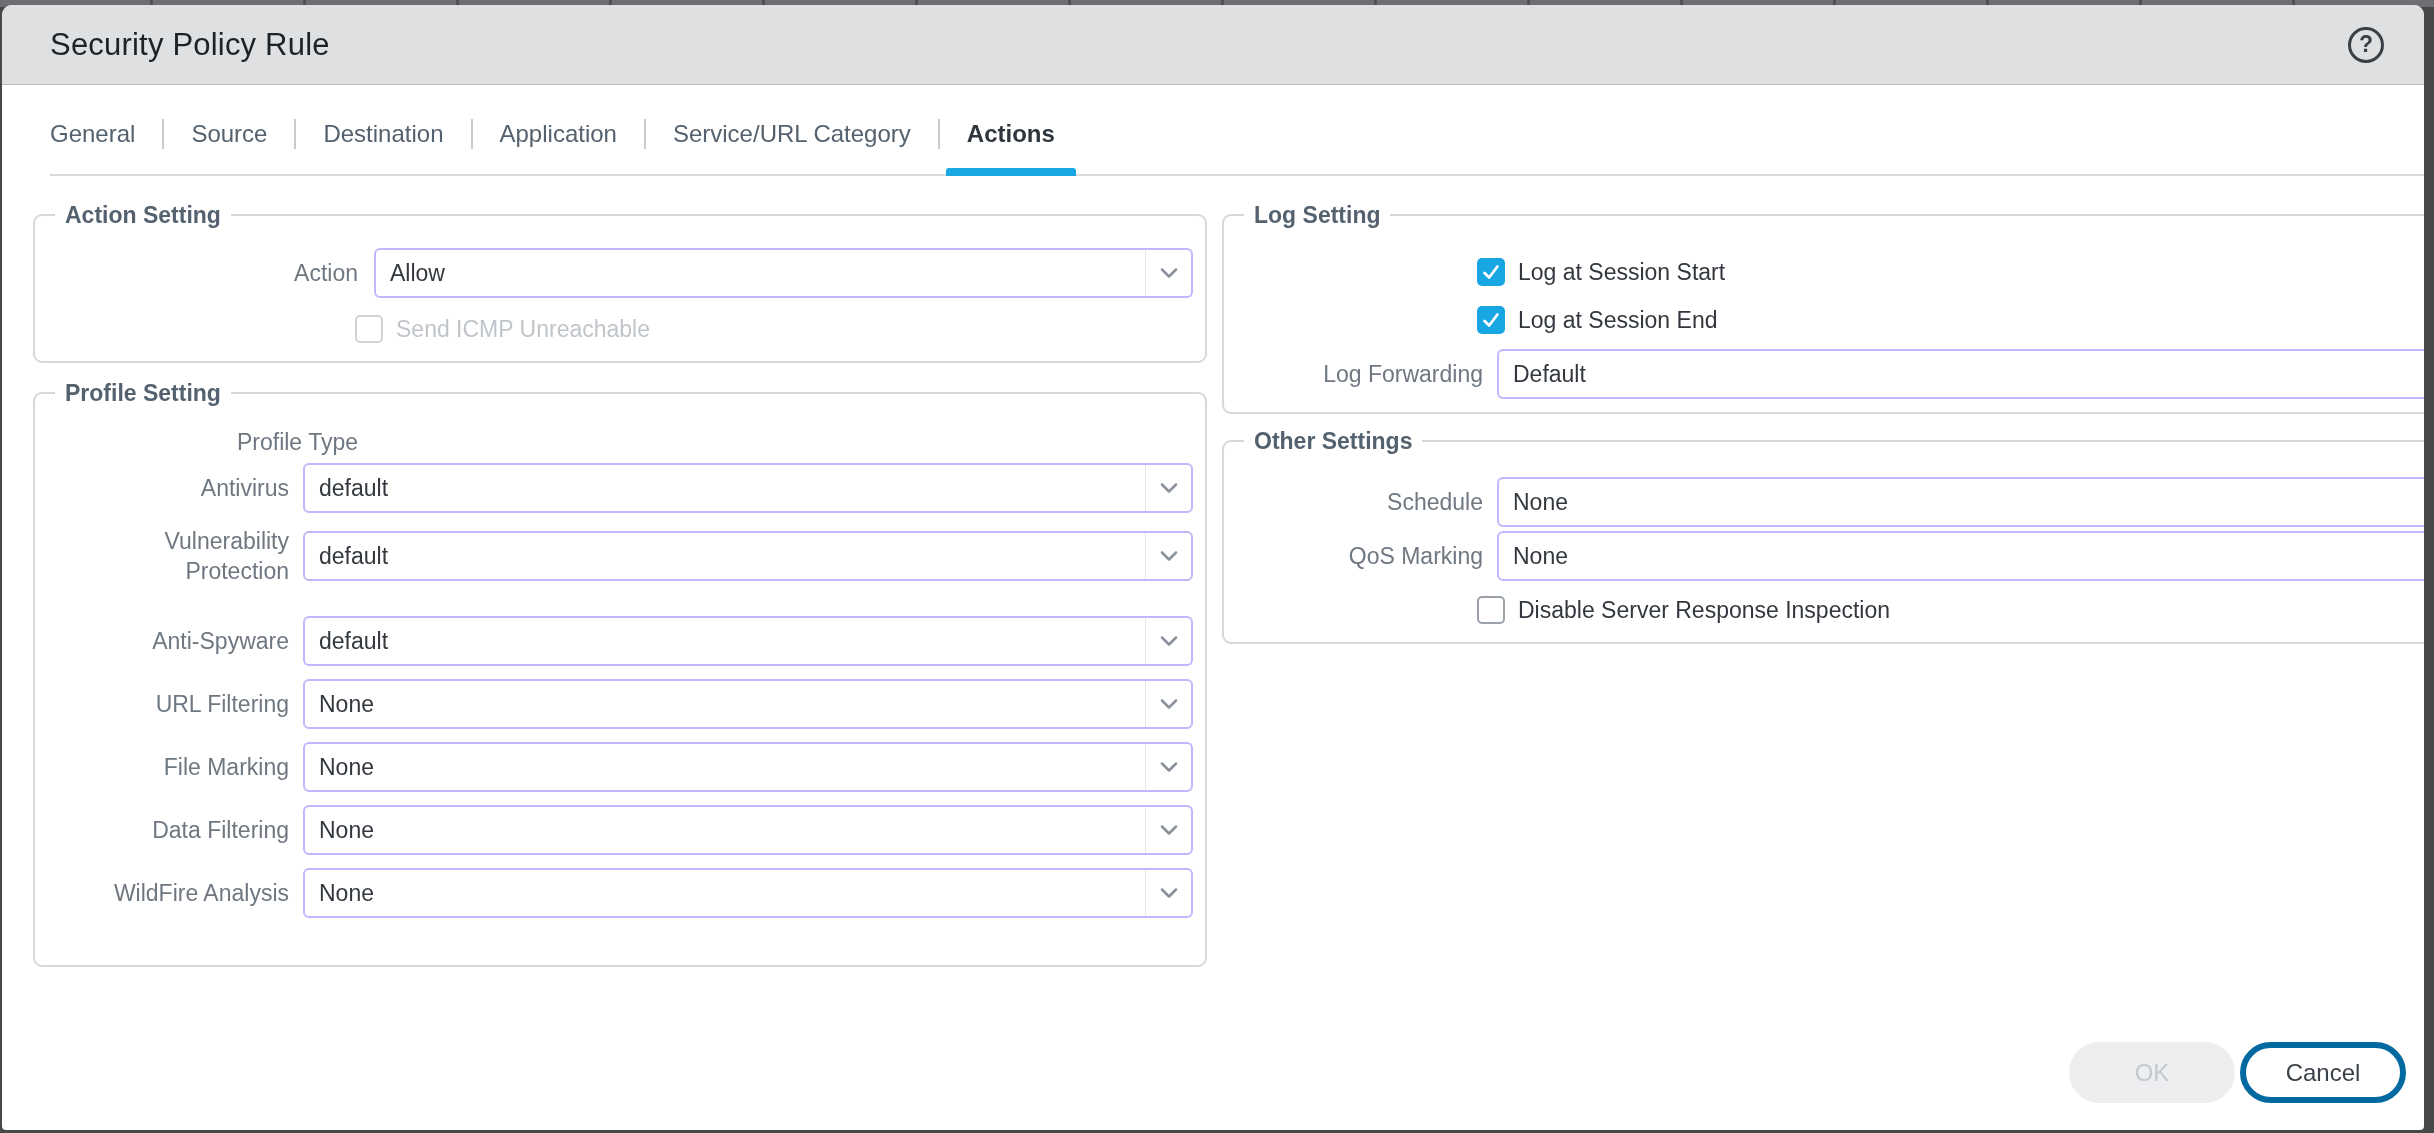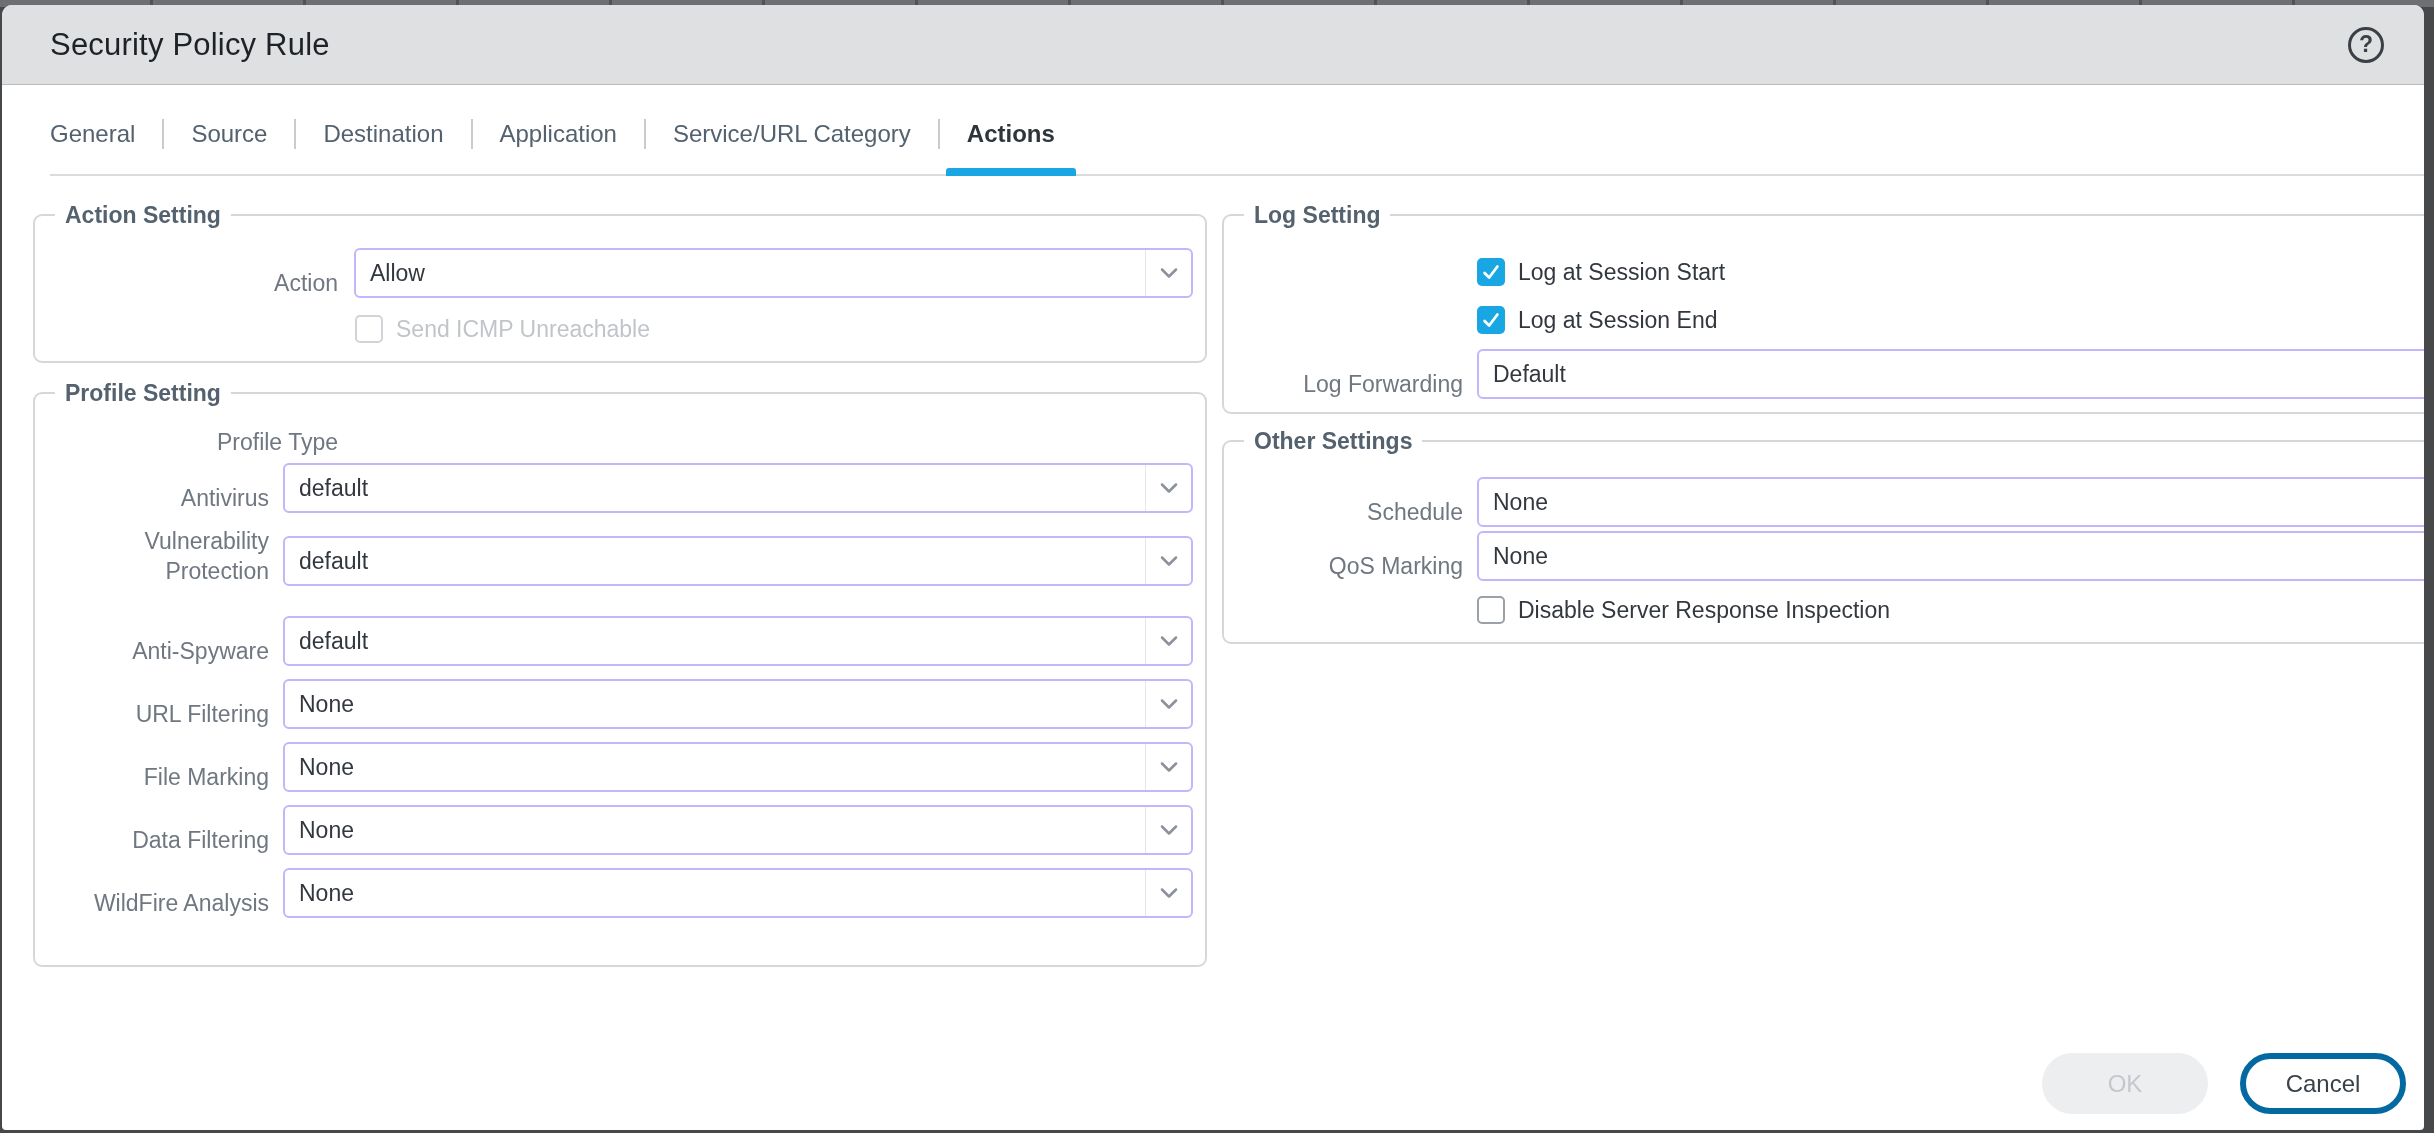--- a/index.html
+++ b/index.html
@@ -59,21 +59,21 @@
     position:relative; border:2px solid #d5d8db; border-radius:9px;
     background:#fff;
   }
   .legend{
     position:absolute; top:-15px; left:20px; background:#fff;
     padding:0 10px; font-size:23px; font-weight:bold; color:#54616e;
     line-height:28px;
   }
   .fset + .fset{ margin-top:29px; }
   
-  .row{ display:flex; align-items:flex-end; }
+  .row{ display:flex; align-items:center;padding-left:20px; }
   .lbl{
     font-size:23px; color:#6f7781; text-align:right; line-height:30px;
   }
   .lbl.w-wide  { width:303px; margin-right:16px; flex:none; }
   .lbl.w-left  { width:234px; margin-right:14px; flex:none; }
   .lbl.w-right { width:239px; margin-right:14px; flex:none; }
   
   .dropdown{
     flex:1; height:50px; border:2px solid #c4b5fd; border-radius:6px;
     background:#fff; display:flex; align-items:center; cursor:pointer;
@@ -96,21 +96,21 @@
     display:flex; align-items:center; justify-content:center;
   }
   .box.on { background:#18a7e3; }
   .box.off{ background:#fff; border:2px solid #9aa1a9; }
   .box.dis{ background:#fff; border:2px solid #d0d4d8; }
   .check .clabel{ font-size:23px; color:#33383e; margin-left:13px; }
   .check.disabled{ cursor:default; }
   .check.disabled .clabel{ color:#c0c5ca; }
   
   .footer{
-    position:absolute; right:18px; bottom:16px; display:flex; gap:32px;
+    position:absolute; right:18px; bottom:27px; display:flex; gap:5px;
   }
   .btn{
     width:166px; height:61px; border-radius:31px; font-size:24px;
     display:flex; align-items:center; justify-content:center;
     font-family:inherit; cursor:pointer; user-select:none;
   }
   .btn.ok{ background:#edeef0; color:#c4c8cd; border:none; cursor:default; }
   .btn.cancel{ background:#fff; color:#3a4149; border:6px solid #0369a1; }
   
   .pad-as{ padding:32px 0 22px 0; }           

